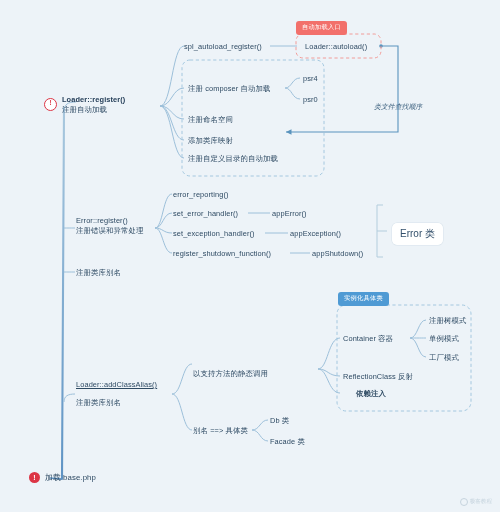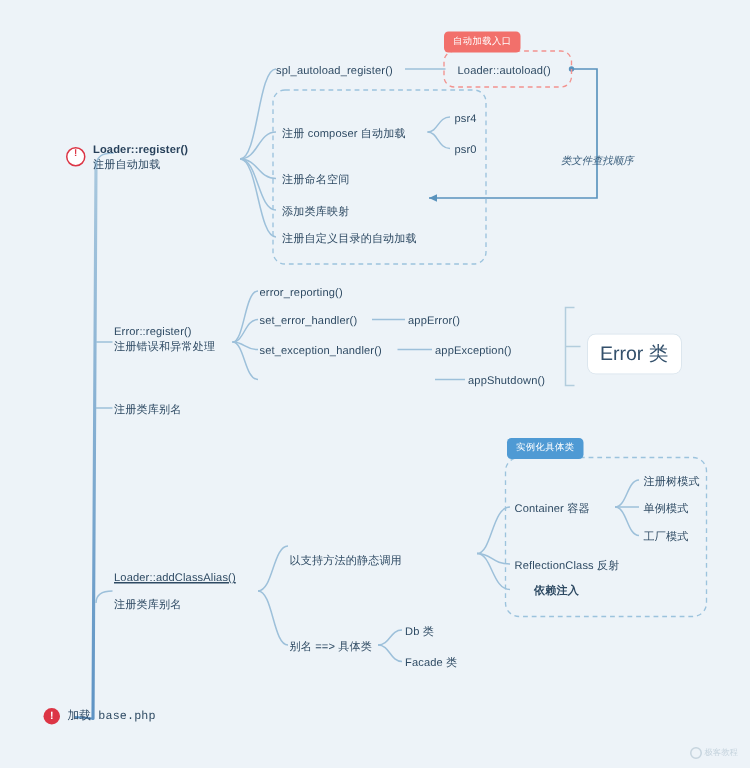--- a/index.html
+++ b/index.html
@@ -26,37 +26,37 @@
     color: #2e4a63;
     font-size: 7.4px;
     line-height: 10.5px;
     white-space: pre;
     letter-spacing: 0.1px;
   }
   .node.root {
     font-weight: bold;
     color: #27405a;
   }
-  .node.bigger { font-size: 7.8px; font-family: Liberation Mono, monospace; }
+  .node.bigger { font-size: 7.8px; }
   .badge {
     position: absolute;
     font-size: 6.2px;
     color: #ffffff;
     padding: 2px 6px 3px 6px;
     border-radius: 3px;
     white-space: nowrap;
     letter-spacing: 0.3px;
   }
   .badge.red { background: #f2706b; }
   .badge.blue { background: #4f9ad4; }
   .pillbox {
     position: absolute;
     background: #ffffff;
     border-radius: 5px;
-    font-size: 13px;
+    font-size: 10px;
     color: #33506b;
     padding: 4px 8px;
     white-space: nowrap;
     box-shadow: 0 0 0 0.5px rgba(150,180,200,.25);
   }
   .italic-note {
     position: absolute;
     font-style: italic;
     font-size: 6.9px;
     color: #3b5f7d;
@@ -195,20 +195,21 @@
   <div class="node" style="left:303px; top:95px;">psr0</div>
 
   <div class="italic-note" style="left:374px; top:102px;">类文件查找顺序</div>
 
   <div class="node" style="left:76px; top:216px;">Error::register()</div>
   <div class="node" style="left:76px; top:226px;">注册错误和异常处理</div>
 
   <div class="node" style="left:173px; top:190px;">error_reporting()</div>
   <div class="node" style="left:173px; top:209px;">set_error_handler()</div>
   <div class="node" style="left:173px; top:229px;">set_exception_handler()</div>
+  <div class="node" style="left:173px; top:249px;">register_shutdown_function()</div>
 
   <div class="node" style="left:272px; top:209px;">appError()</div>
   <div class="node" style="left:290px; top:229px;">appException()</div>
   <div class="node" style="left:312px; top:249px;">appShutdown()</div>
 
   <div class="pillbox" style="left:392px; top:223px;">Error 类</div>
 
   <div class="node" style="left:76px; top:268px;">注册类库别名</div>
 
   <div class="node" style="left:76px; top:380px;text-decoration:underline;">Loader::addClassAlias()</div>

